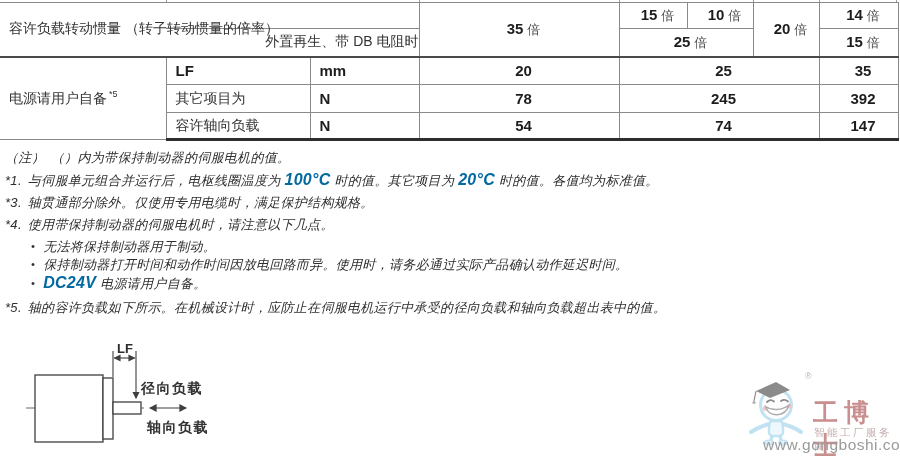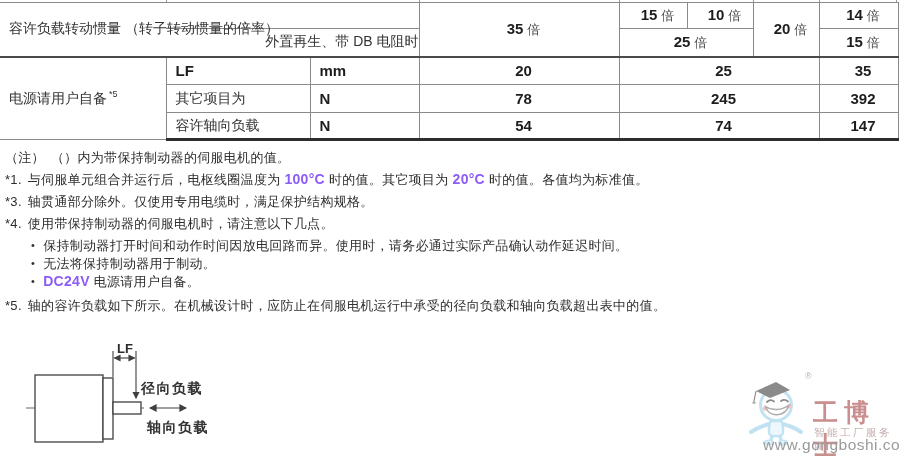--- a/index.html
+++ b/index.html
@@ -19,26 +19,26 @@
   td.cA-top { vertical-align:top; padding-top:4px; border-right:none !important; }
   td.cA-top .nowrap { white-space:nowrap; display:inline-block; }
   td.empty-bc { border-left:none !important; }
   td.regen { border-left:1px solid var(--table-border,#8a8a8a); padding-left:10px;text-align:right; }
   .lt { font-family:"Liberation Sans",sans-serif; font-weight:bold; font-size:15px; color:#1d1d1d; }
   .unit-cn { font-size:13px; color:#4a4a4a; margin-left:4px; font-weight:normal; }
   sup.s5 { font-size:9px; vertical-align:super; margin-left:2px; }
 
   
   #notes { position:absolute; left:5px; top:149px; width:893px; }
-  .note-line { font-size:13px; line-height:17px; margin-bottom:5px; color:#2e2e2e; letter-spacing:.3px; }
+  .note-line { font-size:13px; line-height:17px; margin-bottom:5px; color:#2e2e2e; letter-spacing:.3px;font-style:italic; }
   .note-line.ind { margin-left:26px; margin-bottom:1px; }
   .note-line:last-child { margin-top:7px; }
   .marker { margin-right:6px; }
   .marker.bdot { margin-right:8px; font-size:11px; vertical-align:1px; }
-  .lt-inline { font-family:"Liberation Sans",sans-serif; font-weight:bold; font-size:14px; color:#8b5cf6; }
+  .lt-inline { font-family:"Liberation Sans",sans-serif; font-weight:bold; font-size:16px; color:#0369a1; }
 
   
   #diagram { position:absolute; left:0; top:336px; }
   #diagram text.cn { font-size:14px; font-weight:600; fill:#333; letter-spacing:1.5px; }
   #diagram text.lf { font-family:"Liberation Sans",sans-serif; font-weight:bold; font-size:13px; fill:#2d2d2d; }
 
   
   #logo { position:absolute; left:743px; top:370px; width:157px; height:92px; }
   #mascot { position:absolute; left:2px; top:9px; opacity:.8; }
   #reg { position:absolute; left:62px; top:1px; font-size:9px; color:#b3b3b3; }
@@ -109,22 +109,22 @@
       </tr>
     </tbody>
       </table>
   </div>
 
   <div id="notes">
       <div class="note-line"><span class="marker">（注）</span><span>（）内为带保持制动器的伺服电机的值。</span></div>
       <div class="note-line"><span class="marker">*1.</span><span>与伺服单元组合并运行后，电枢线圈温度为 </span><span class="lt-inline">100°C</span><span> 时的值。其它项目为 </span><span class="lt-inline">20°C</span><span> 时的值。各值均为标准值。</span></div>
       <div class="note-line"><span class="marker">*3.</span><span>轴贯通部分除外。仅使用专用电缆时，满足保护结构规格。</span></div>
       <div class="note-line"><span class="marker">*4.</span><span>使用带保持制动器的伺服电机时，请注意以下几点。</span></div>
+      <div class="note-line ind"><span class="marker bdot">•</span><span>无法将保持制动器用于制动。</span></div>
       <div class="note-line ind"><span class="marker bdot">•</span><span>保持制动器打开时间和动作时间因放电回路而异。使用时，请务必通过实际产品确认动作延迟时间。</span></div>
-      <div class="note-line ind"><span class="marker bdot">•</span><span>无法将保持制动器用于制动。</span></div>
       <div class="note-line ind"><span class="marker bdot">•</span><span class="lt-inline">DC24V</span><span> 电源请用户自备。</span></div>
       <div class="note-line"><span class="marker">*5.</span><span>轴的容许负载如下所示。在机械设计时，应防止在伺服电机运行中承受的径向负载和轴向负载超出表中的值。</span></div>
     </div>
 
   <svg id="diagram" width="270" height="128" viewBox="0 0 270 128">
     <defs>
       <marker id="arr" viewBox="0 0 10 10" refX="8.5" refY="5" markerWidth="6.5" markerHeight="6.5" orient="auto-start-reverse">
         <path d="M0,0 L10,5 L0,10 z" fill="#3f3f3f"></path>
       </marker>
     </defs>

